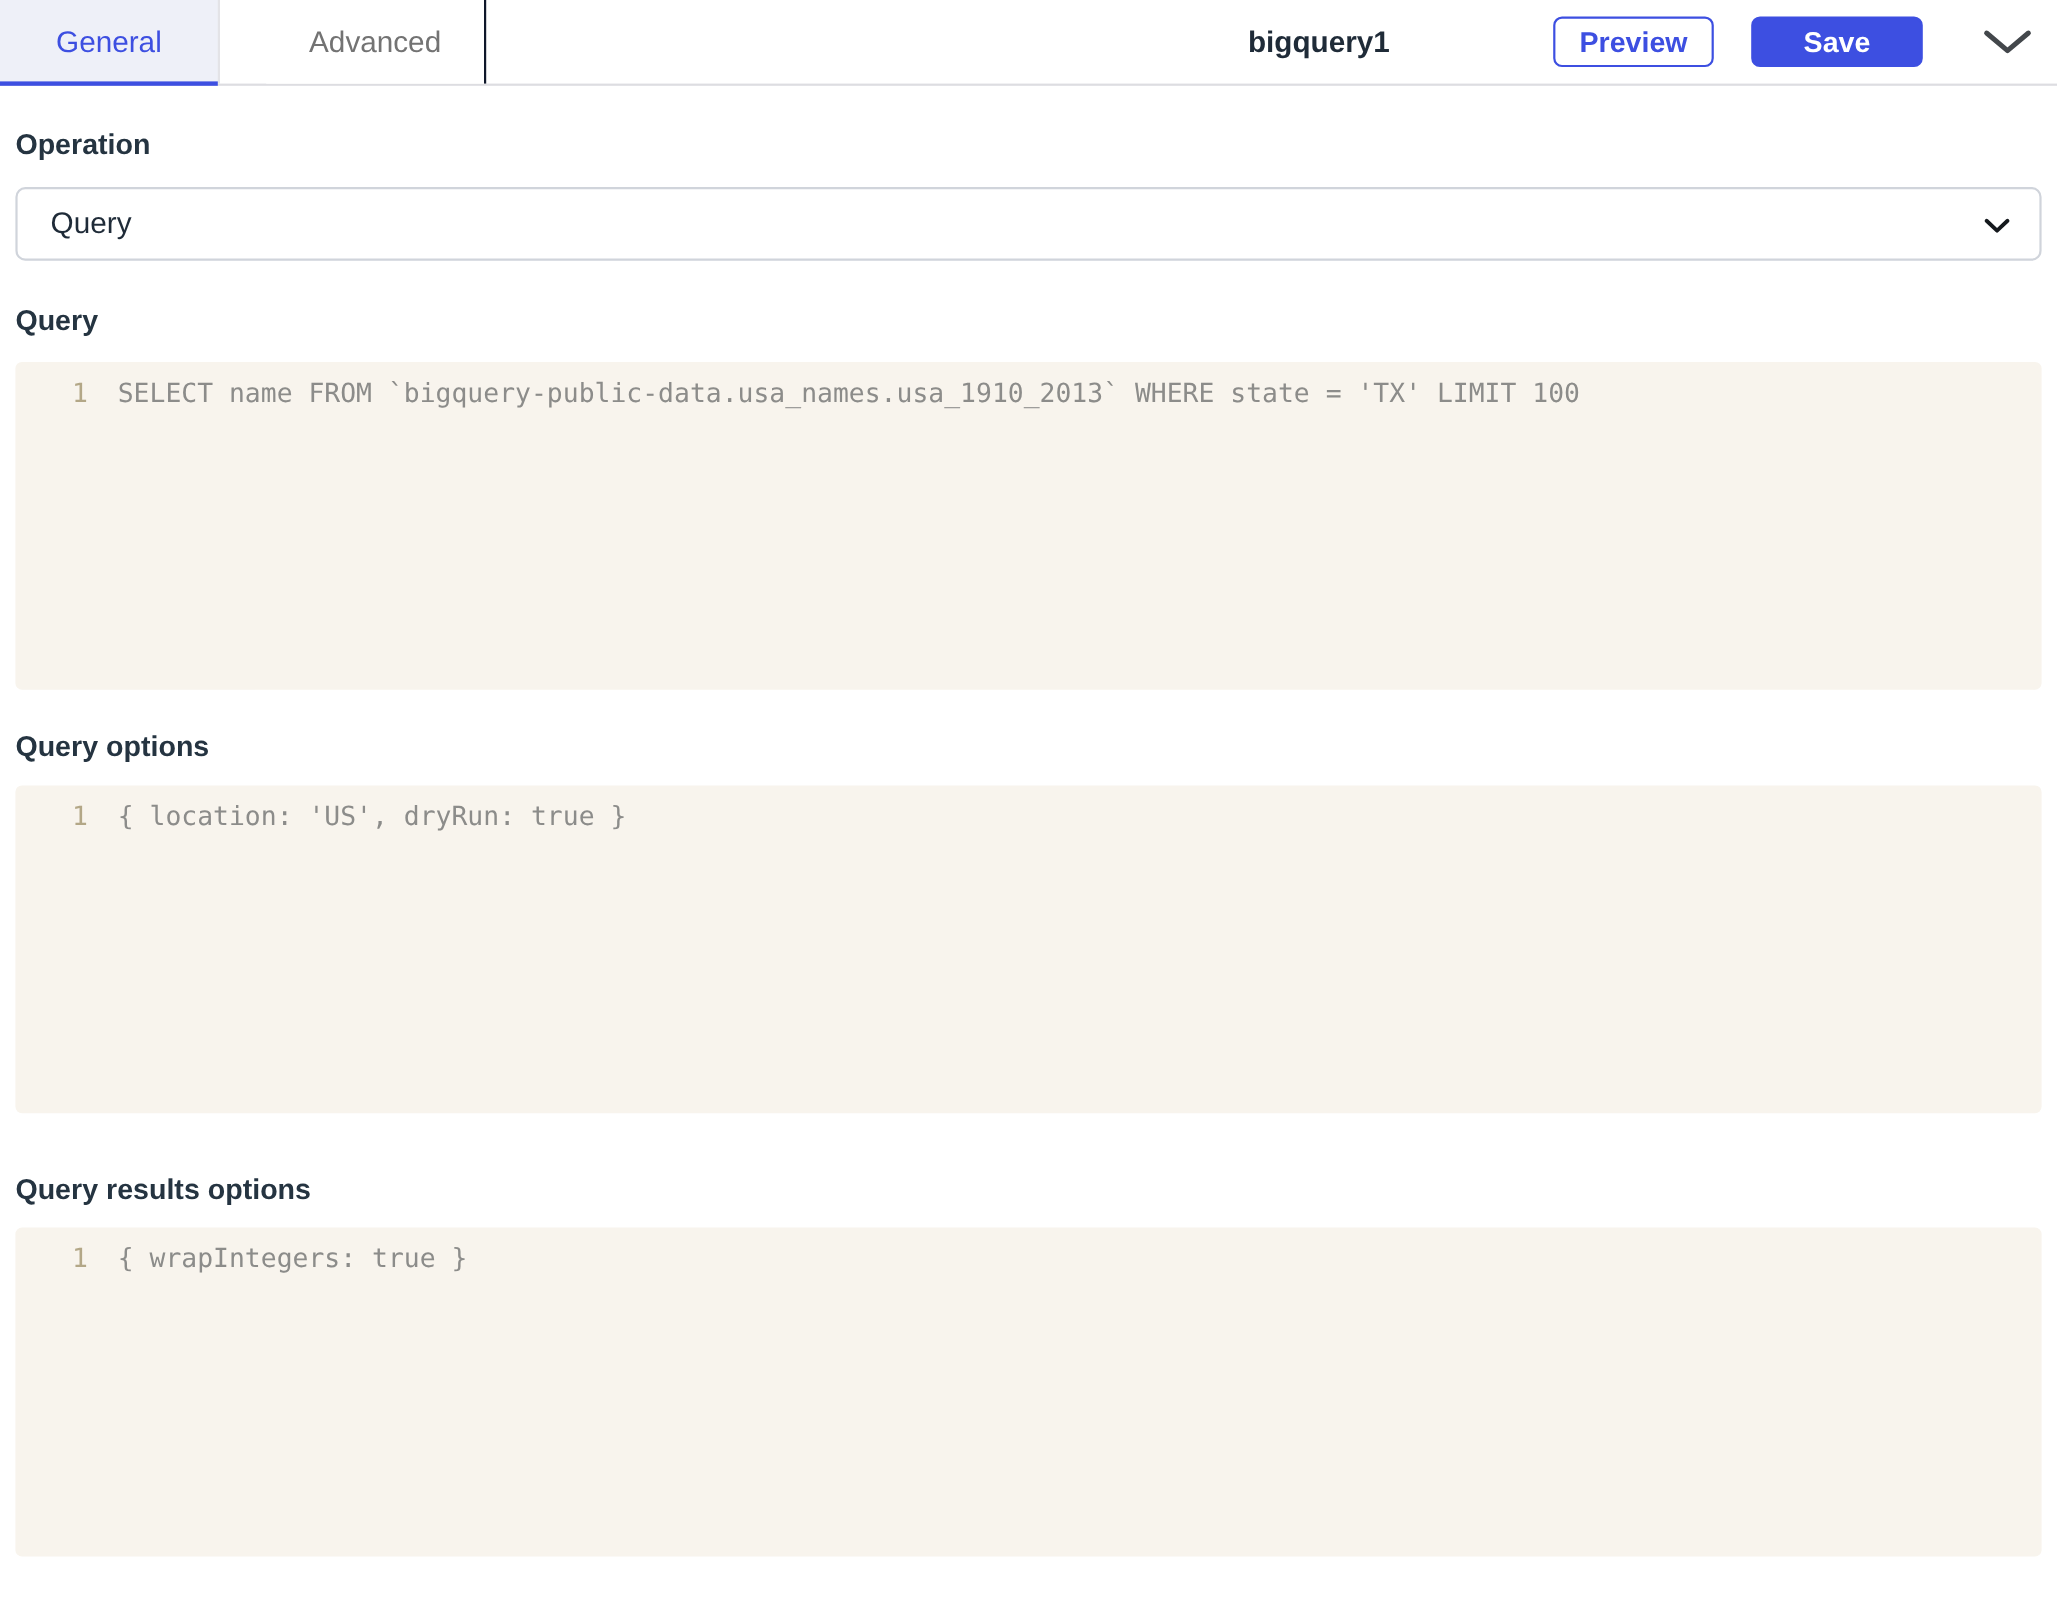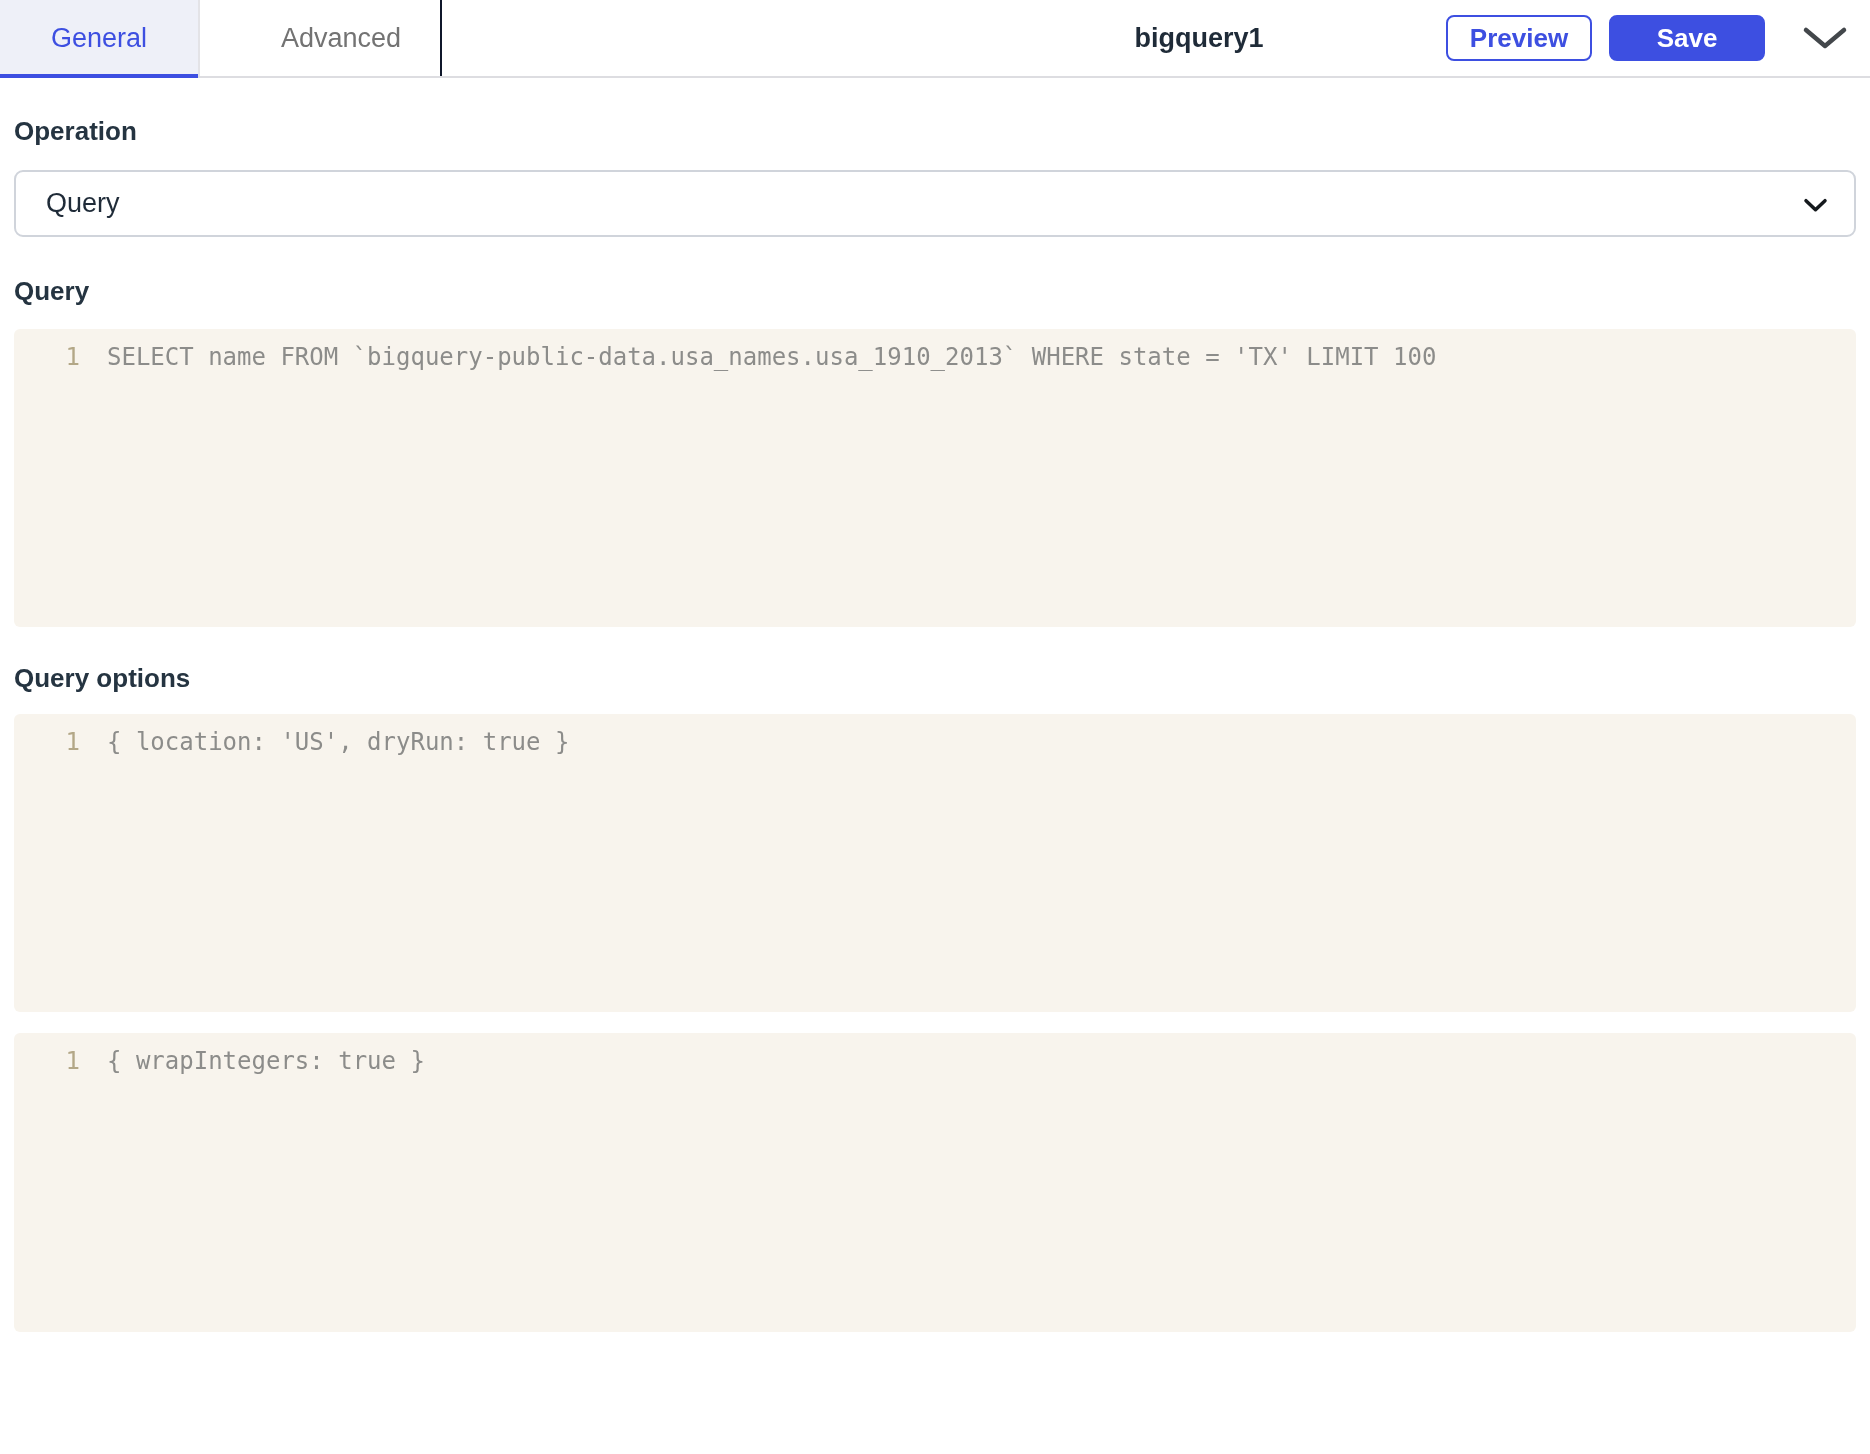--- a/index.html
+++ b/index.html
@@ -44,21 +44,21 @@
     position: absolute;
     left: 1199px; top: 0;
     transform: translateX(-50%);
     height: 76px;
     display: flex; align-items: center;
     font-size: 27px; font-weight: 700; color: #1f2b38;
     white-space: nowrap;
   }
   .actions {
     position: absolute; right: 22px; top: 0; height: 76px;
-    display: flex; align-items: center; gap: 17px;
+    display: flex; align-items: center; gap: 34px;
   }
   .btn {
     height: 46px;
     border-radius: 8px;
     font-family: "Liberation Sans", sans-serif;
     font-size: 26px; font-weight: 700;
     display: flex; align-items: center; justify-content: center;
     cursor: pointer;
   }
   .btn-preview {
@@ -173,19 +173,20 @@
     </div>
   </div>
 
   <div class="field-label label-query-options">Query options</div>
   <div class="editor editor-query-options">
     <div class="code-line">
       <span class="lineno">1</span><span class="code-text">{ location: 'US', dryRun: true }</span>
     </div>
   </div>
 
+  <div class="field-label label-query-results-options">Query results options</div>
   <div class="editor editor-query-results-options">
     <div class="code-line">
       <span class="lineno">1</span><span class="code-text">{ wrapIntegers: true }</span>
     </div>
   </div>
 
 </div>
 
 </body></html>

